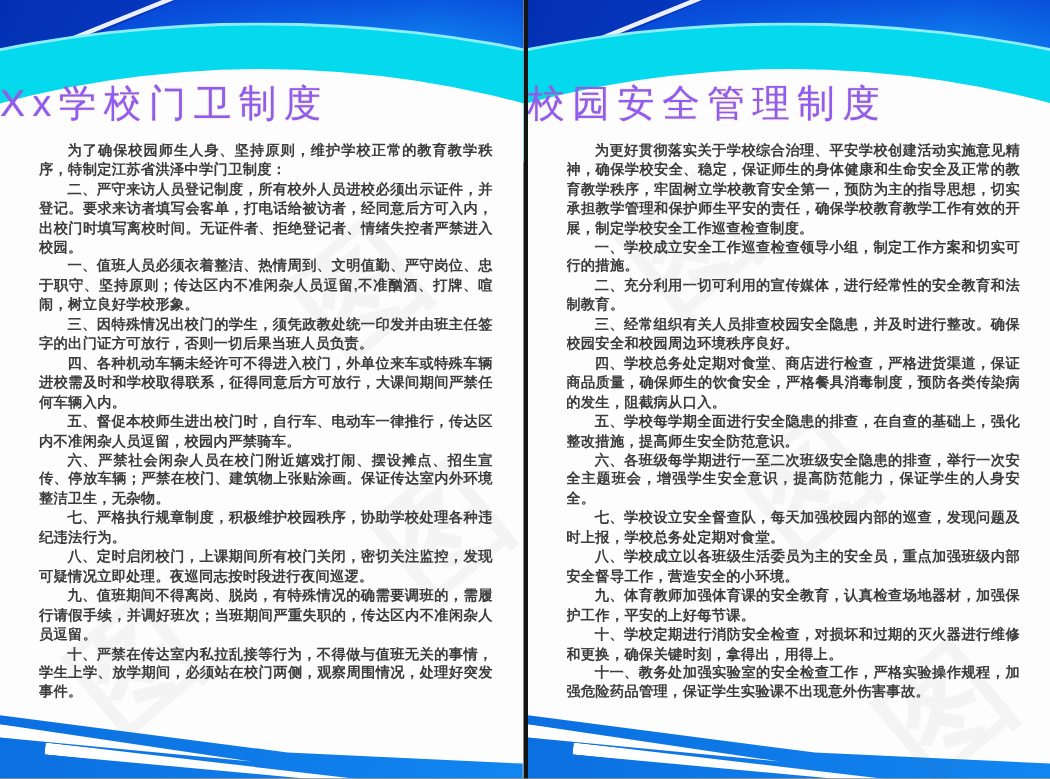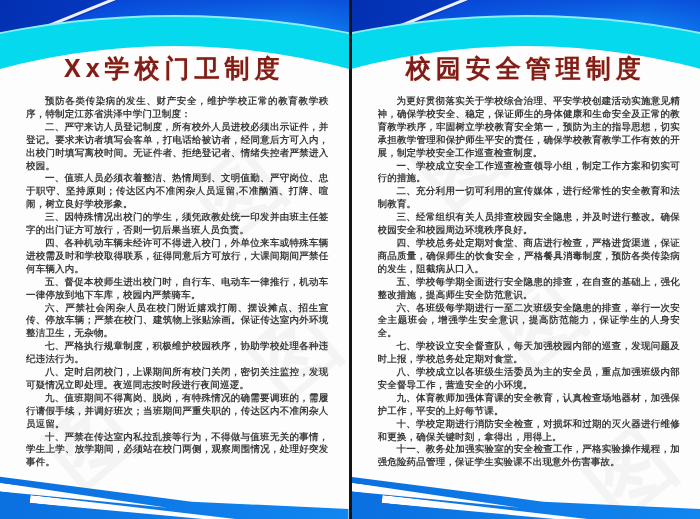--- a/index.html
+++ b/index.html
@@ -28,22 +28,22 @@
   .footer { position:absolute; bottom:0; left:0; right:0; height:62px; overflow:hidden; z-index:1; }
   .f-band { position:absolute; inset:0;
     background:linear-gradient(100deg,#0b6fe0,#1186f0);
     clip-path:polygon(0 32%, 55% 72%, 100% 84%, 100% 100%, 0 100%); }
   .f-slash1 { position:absolute; left:-6px; top:25px; width:175px; height:9px; background:#fdfdfd;
     clip-path:polygon(0 0, 100% 48%, 0 100%); transform:rotate(7deg); transform-origin:left center; }
   .f-slash2 { position:absolute; left:30px; top:38px; width:330px; height:8px; background:#fdfdfd;
     clip-path:polygon(0 0, 100% 48%, 0 100%); transform:rotate(6deg); transform-origin:left center; }
 
   
-  .title { position:absolute; top:52px; left:0; right:0; z-index:3; text-align:center;
-    font-size:25px; font-weight:bold; color:#7f1d1d; letter-spacing:5px;
+  .title { position:absolute; top:52px; left:0; right:0; z-index:3; 
+    font-size:25px; font-weight:normal; color:#8b5cf6; letter-spacing:5px;
     text-shadow:0 0 1px rgba(220,100,10,.55); white-space:nowrap; }
   .content { position:absolute; top:95px; bottom:50px; left:26px; right:20px; z-index:2;
     overflow:hidden; }
   .content p { font-size:9.5px; line-height:12.9px; color:#3d3d3d; font-weight:bold;
     text-align:justify; text-indent:2em; letter-spacing:.2px; }
 
   
   .wm { position:absolute; z-index:4; font-size:82px; color:#6b6f74; opacity:.055;
     transform:rotate(-40deg); pointer-events:none; font-weight:bold; }
 </style>
@@ -56,27 +56,27 @@
     <div class="header">
       <div class="h-base"></div>
       <div class="h-top"></div>
       <div class="h-navy"></div>
       <div class="h-line"></div>
       <div class="h-cyan"></div>
       <div class="h-white"></div>
     </div>
     <h1 class="title">Xx学校门卫制度</h1>
     <div class="content">
-      <p class="intro">预防各类传染病的发生、财产安全，维护学校正常的教育教学秩序，特制定江苏省洪泽中学门卫制度：</p>
+      <p class="intro">为了确保校园师生人身、坚持原则，维护学校正常的教育教学秩序，特制定江苏省洪泽中学门卫制度：</p>
       <div>
           <p class="item">二、严守来访人员登记制度，所有校外人员进校必须出示证件，并登记。要求来访者填写会客单，打电话给被访者，经同意后方可入内，出校门时填写离校时间。无证件者、拒绝登记者、情绪失控者严禁进入校园。</p>
           <p class="item">一、值班人员必须衣着整洁、热情周到、文明值勤、严守岗位、忠于职守、坚持原则；传达区内不准闲杂人员逗留,不准酗酒、打牌、喧闹，树立良好学校形象。</p>
           <p class="item">三、因特殊情况出校门的学生，须凭政教处统一印发并由班主任签字的出门证方可放行，否则一切后果当班人员负责。</p>
           <p class="item">四、各种机动车辆未经许可不得进入校门，外单位来车或特殊车辆进校需及时和学校取得联系，征得同意后方可放行，大课间期间严禁任何车辆入内。</p>
-          <p class="item">五、督促本校师生进出校门时，自行车、电动车一律推行，机动车一律停放到地下车库，校园内严禁骑车。</p>
+          <p class="item">五、督促本校师生进出校门时，自行车、电动车一律推行，传达区内不准闲杂人员逗留，校园内严禁骑车。</p>
           <p class="item">六、严禁社会闲杂人员在校门附近嬉戏打闹、摆设摊点、招生宣传、停放车辆；严禁在校门、建筑物上张贴涂画。保证传达室内外环境整洁卫生，无杂物。</p>
           <p class="item">七、严格执行规章制度，积极维护校园秩序，协助学校处理各种违纪违法行为。</p>
           <p class="item">八、定时启闭校门，上课期间所有校门关闭，密切关注监控，发现可疑情况立即处理。夜巡同志按时段进行夜间巡逻。</p>
           <p class="item">九、值班期间不得离岗、脱岗，有特殊情况的确需要调班的，需履行请假手续，并调好班次；当班期间严重失职的，传达区内不准闲杂人员逗留。</p>
           <p class="item">十、严禁在传达室内私拉乱接等行为，不得做与值班无关的事情，学生上学、放学期间，必须站在校门两侧，观察周围情况，处理好突发事件。</p>
         </div>
     </div>
     <div class="footer">
       <div class="f-band"></div>
       <div class="f-slash1"></div>

